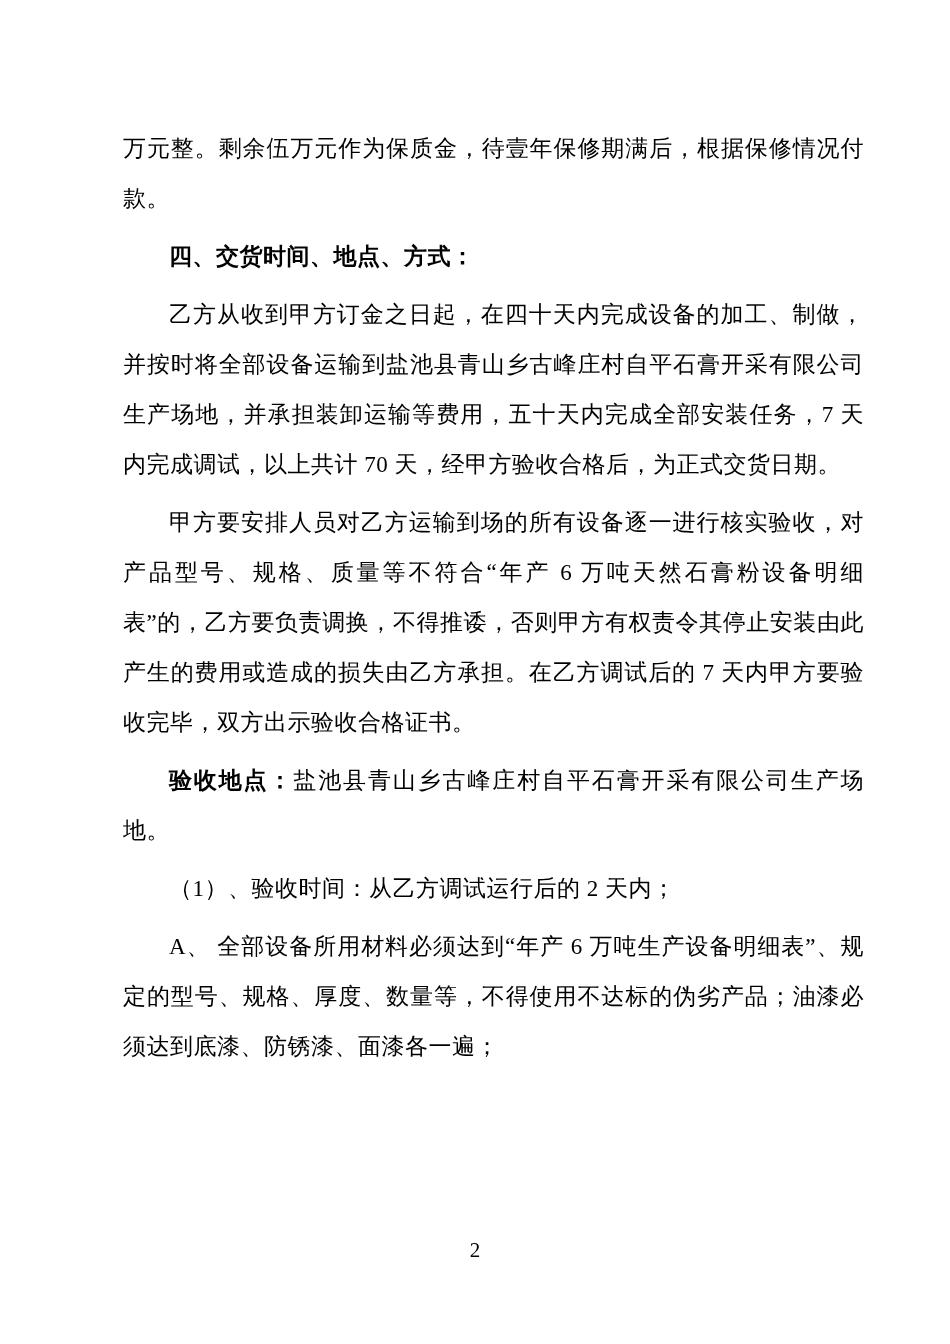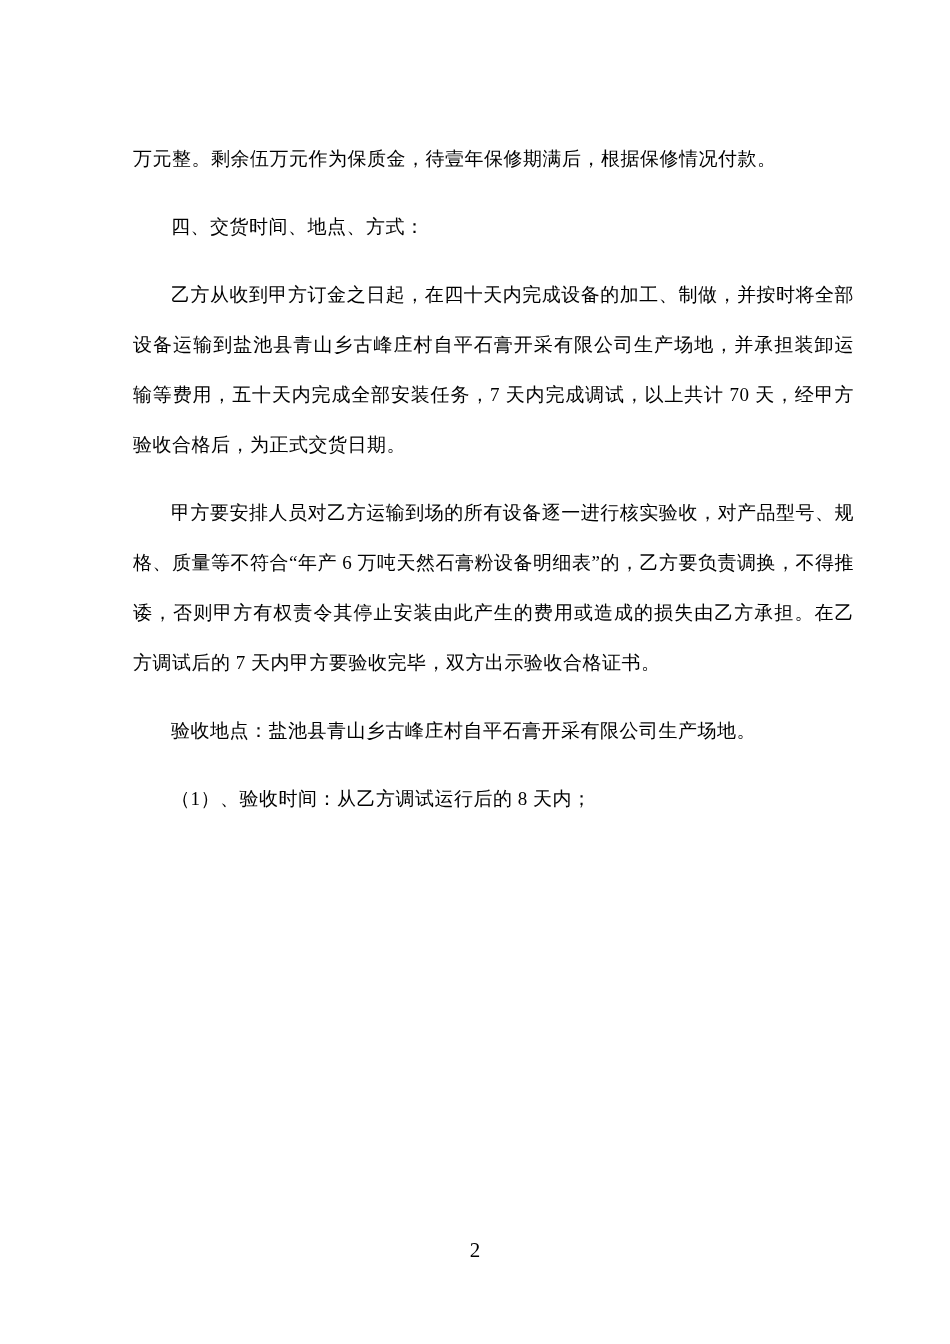--- a/index.html
+++ b/index.html
@@ -21,38 +21,38 @@
     height: 1344px;
     background: #ffffff;
   }
   .content {
     position: absolute;
     left: 115px;
     top: 116px;
     width: 757px;
   }
   .content p {
-    margin: 18px;
+    margin: 8px;
     padding: 0;
-    font-size: 19px;
+    font-size: 23px;
     line-height: 50px;
     text-align: justify;
     text-justify: inter-ideograph;
     word-break: break-all;
     letter-spacing: 0.5px;
   }
   .indent {
     text-indent: 2em;
   }
   .heading {
-    font-weight: normal;
+    font-weight: bold;
     text-indent: 2em;
   }
   .bold {
-    font-weight: normal;
+    font-weight: bold;
   }
   .page-number {
     position: absolute;
     left: 0;
     right: 0;
     top: 1235px;
     text-align: center;
     font-size: 21px;
     line-height: 30px;
     color: #000000;
@@ -69,20 +69,21 @@
     <p class="heading">四、交货时间、地点、方式：</p>
 
     <p class="indent">乙方从收到甲方订金之日起，在四十天内完成设备的加工、制做，并按时将全部设备运输到盐池县青山乡古峰庄村自平石膏开采有限公司生产场地，并承担装卸运输等费用，五十天内完成全部安装任务，7 天内完成调试，以上共计 70 天，经甲方验收合格后，为正式交货日期。</p>
 
 
     <p class="indent">甲方要安排人员对乙方运输到场的所有设备逐一进行核实验收，对产品型号、规格、质量等不符合“年产 6 万吨天然石膏粉设备明细表”的，乙方要负责调换，不得推诿，否则甲方有权责令其停止安装由此产生的费用或造成的损失由乙方承担。在乙方调试后的 7 天内甲方要验收完毕，双方出示验收合格证书。</p>
 
     <p class="indent"><span class="bold">验收地点：</span><span>盐池县青山乡古峰庄村自平石膏开采有限公司生产场地。</span></p>
 
 
-    <p class="indent">（1）、验收时间：从乙方调试运行后的 8 天内；</p>
+    <p class="indent">（1）、验收时间：从乙方调试运行后的 2 天内；</p>
 
 
+    <p class="indent">A、 全部设备所用材料必须达到“年产 6 万吨生产设备明细表”、规定的型号、规格、厚度、数量等，不得使用不达标的伪劣产品；油漆必须达到底漆、防锈漆、面漆各一遍；</p>
 
   </div>
 
   <div class="page-number">2</div>
 </div>
 
 </body></html>

